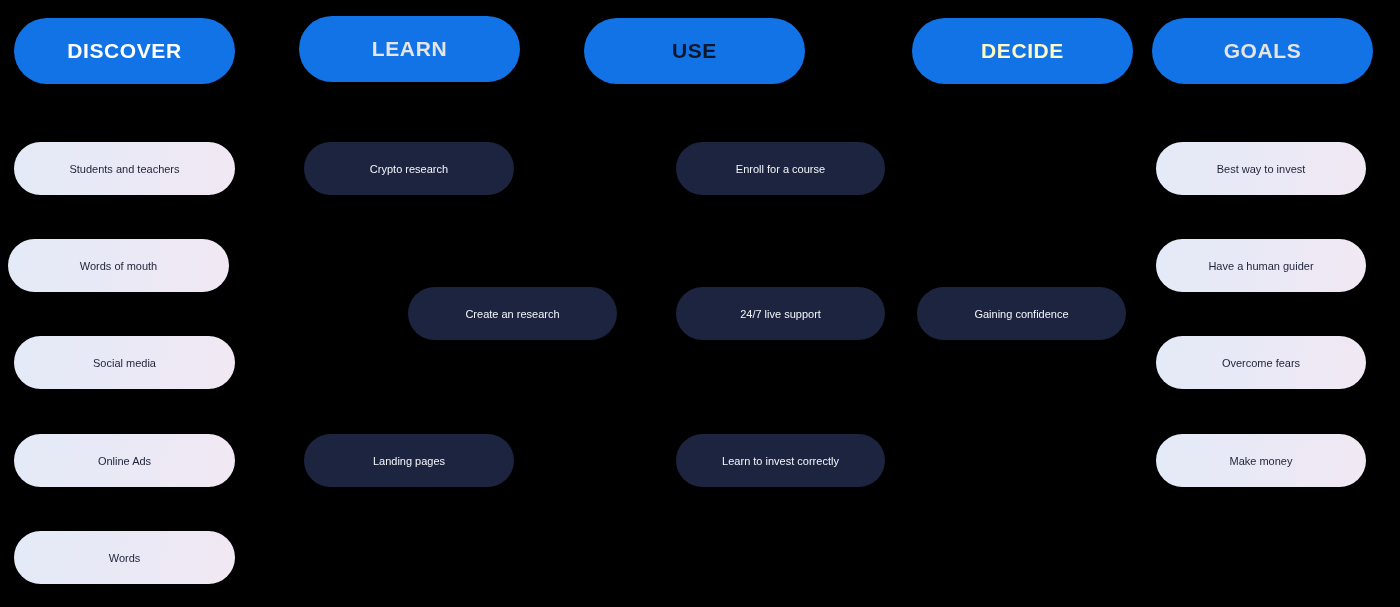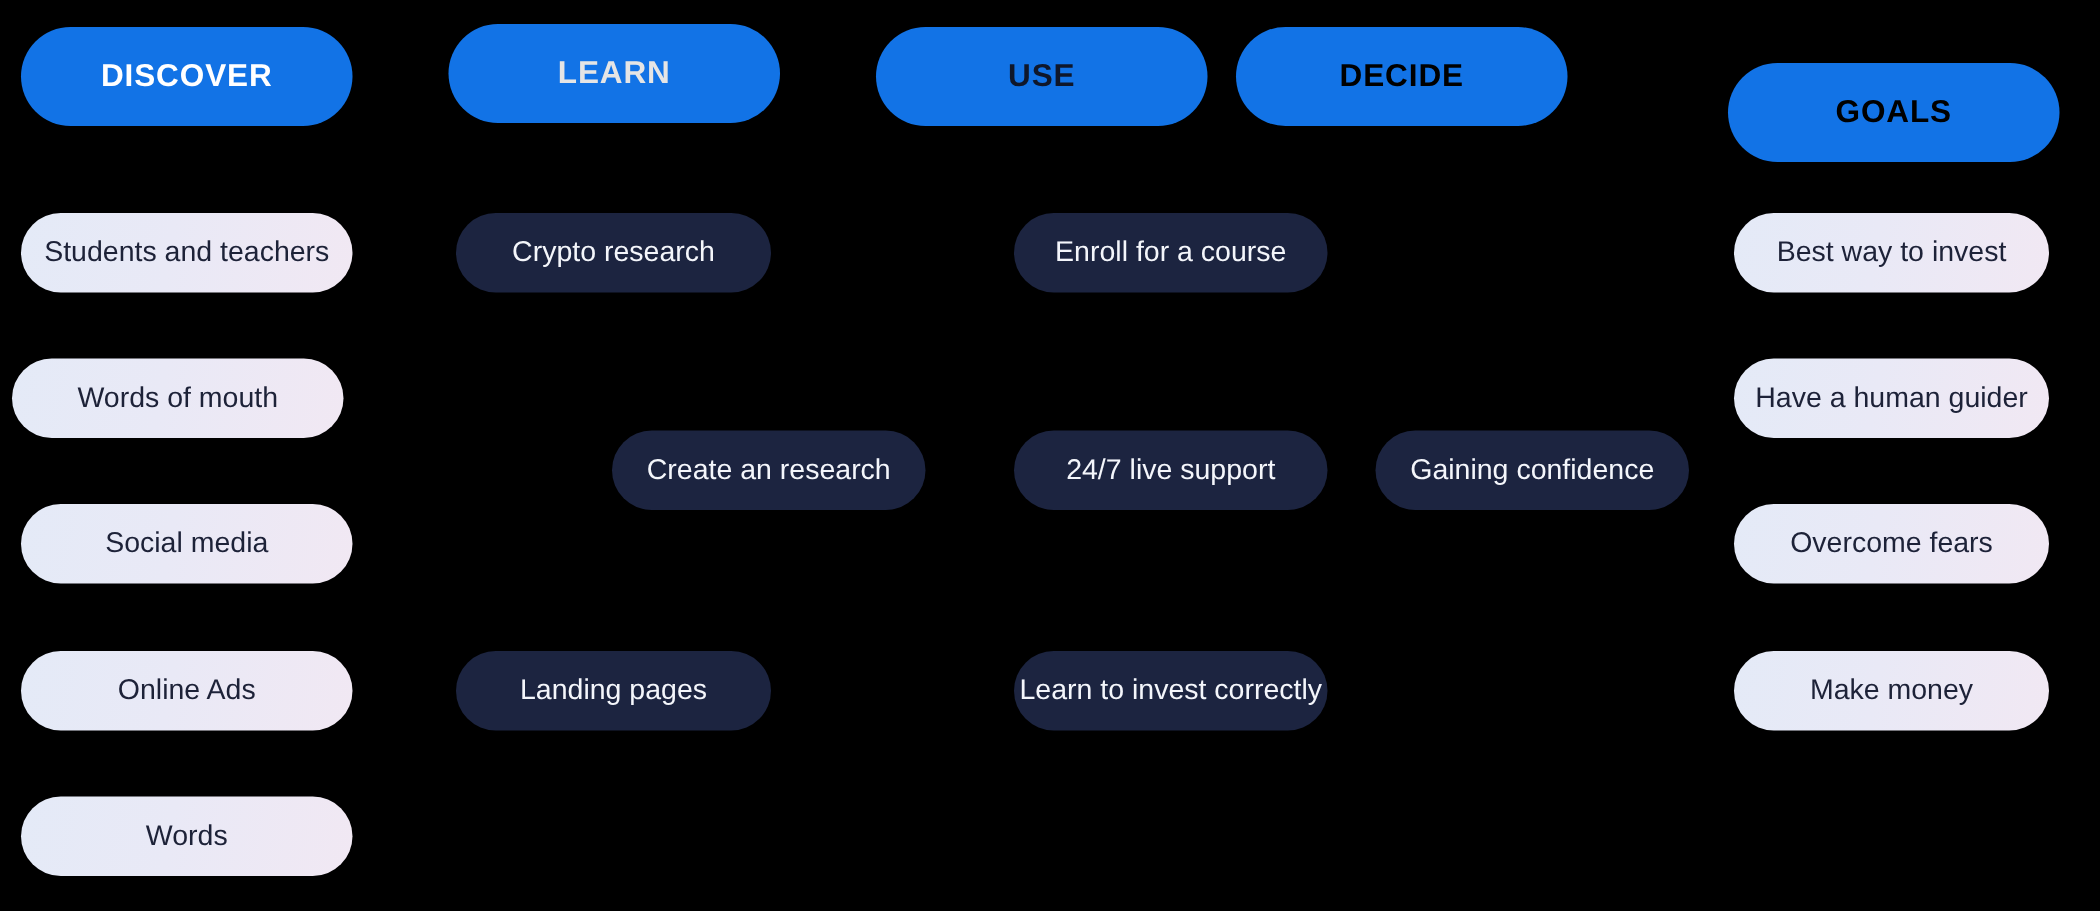--- a/index.html
+++ b/index.html
@@ -38,21 +38,21 @@
   }
 
   
   .item-pill {
     position:absolute;
     height:53px;
     border-radius:27px;
     display:flex;
     align-items:center;
     justify-content:center;
-    font-size:19px;
+    font-size:11px;
     font-weight:normal;
     white-space:nowrap;
     padding:0 22px;
   }
   .item-pill.light {
     background:linear-gradient(100deg, #e4eaf7 0%, #e9e9f6 45%, #f1e8f3 100%);
     color:#1d2238;
   }
   .item-pill.dark {
     background:#1c2440;
@@ -60,22 +60,22 @@
   }
 </style>
 </head>
 <body>
 
 <div class="board">
   <div id="stage-layer">
       <div class="stage-pill" style="left: 14px; top: 18px; background: rgb(18, 115, 230); color: rgb(255, 255, 255);">DISCOVER</div>
       <div class="stage-pill" style="left: 299px; top: 16px; background: rgb(18, 115, 230); color: #e5e5e5;">LEARN</div>
       <div class="stage-pill" style="left: 584px; top: 18px; background: rgb(18, 115, 230); color: #0f172a;">USE</div>
-      <div class="stage-pill" style="left: 824px; top: 18px; background: rgb(18, 115, 230); color: #000000;">DECIDE</div>
-      <div class="stage-pill" style="left: 1152px; top: 18px; background: rgb(18, 115, 230); color: #000000; margin-top: 24px;">GOALS</div>
+      <div class="stage-pill" style="left: 912px; top: 18px; background: rgb(18, 115, 230); color: #fef9c3;">DECIDE</div>
+      <div class="stage-pill" style="left: 1152px; top: 18px; background: rgb(18, 115, 230); color: #e5e5e5;">GOALS</div>
     </div>
   <div id="item-layer">
       <div class="item-pill light" style="left: 14px; top: 142px; width: 221px;">Students and teachers</div>
       <div class="item-pill light" style="left: 8px; top: 239px; width: 221px;">Words of mouth</div>
       <div class="item-pill light" style="left: 14px; top: 336px; width: 221px;">Social media</div>
       <div class="item-pill light" style="left: 14px; top: 434px; width: 221px;">Online Ads</div>
       <div class="item-pill light" style="left: 14px; top: 531px; width: 221px;">Words</div>
       <div class="item-pill dark" style="left: 304px; top: 142px; width: 210px;">Crypto research</div>
       <div class="item-pill dark" style="left: 408px; top: 287px; width: 209px;">Create an research</div>
       <div class="item-pill dark" style="left: 304px; top: 434px; width: 210px;">Landing pages</div>

